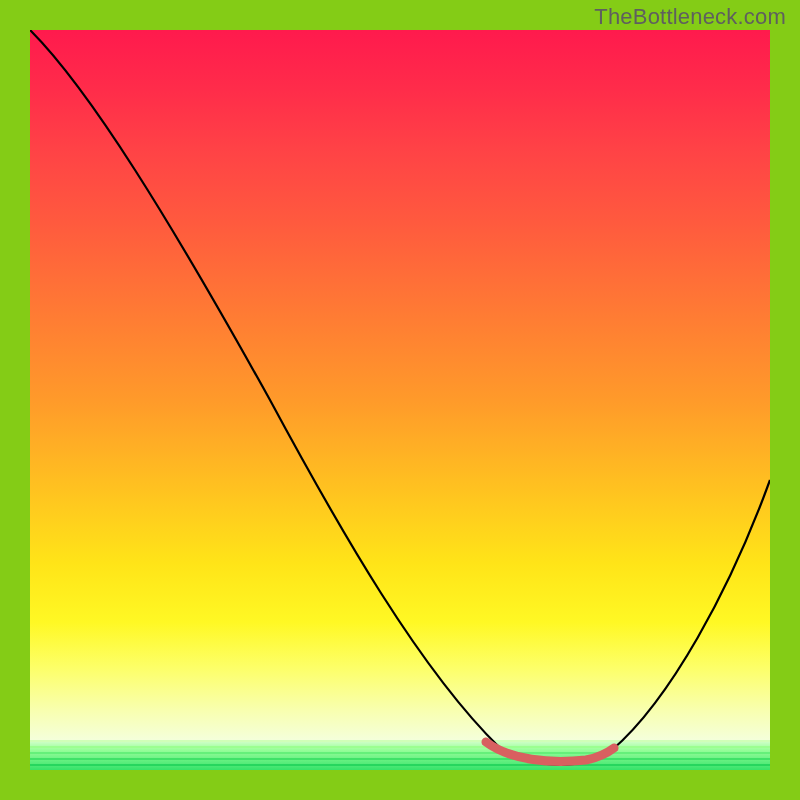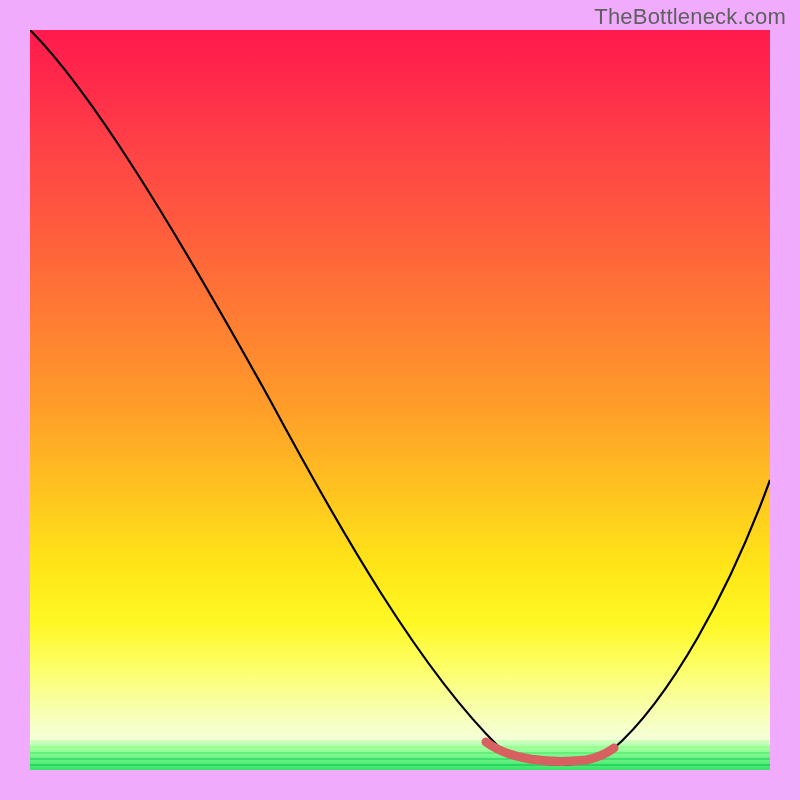--- a/index.html
+++ b/index.html
@@ -8,21 +8,21 @@
     width: 800px;
     height: 800px;
     background: #000;
     overflow: hidden;
     font-family: Arial, Helvetica, sans-serif;
   }
   .frame {
     position: relative;
     width: 800px;
     height: 800px;
-    background: #f0abfc;
+    background: #84cc16;
   }
   .watermark {
     position: absolute;
     top: 4px;
     right: 14px;
     color: #5f5f5f;
     font-size: 22px;
     font-weight: 500;
     letter-spacing: 0.2px;
     z-index: 50;

